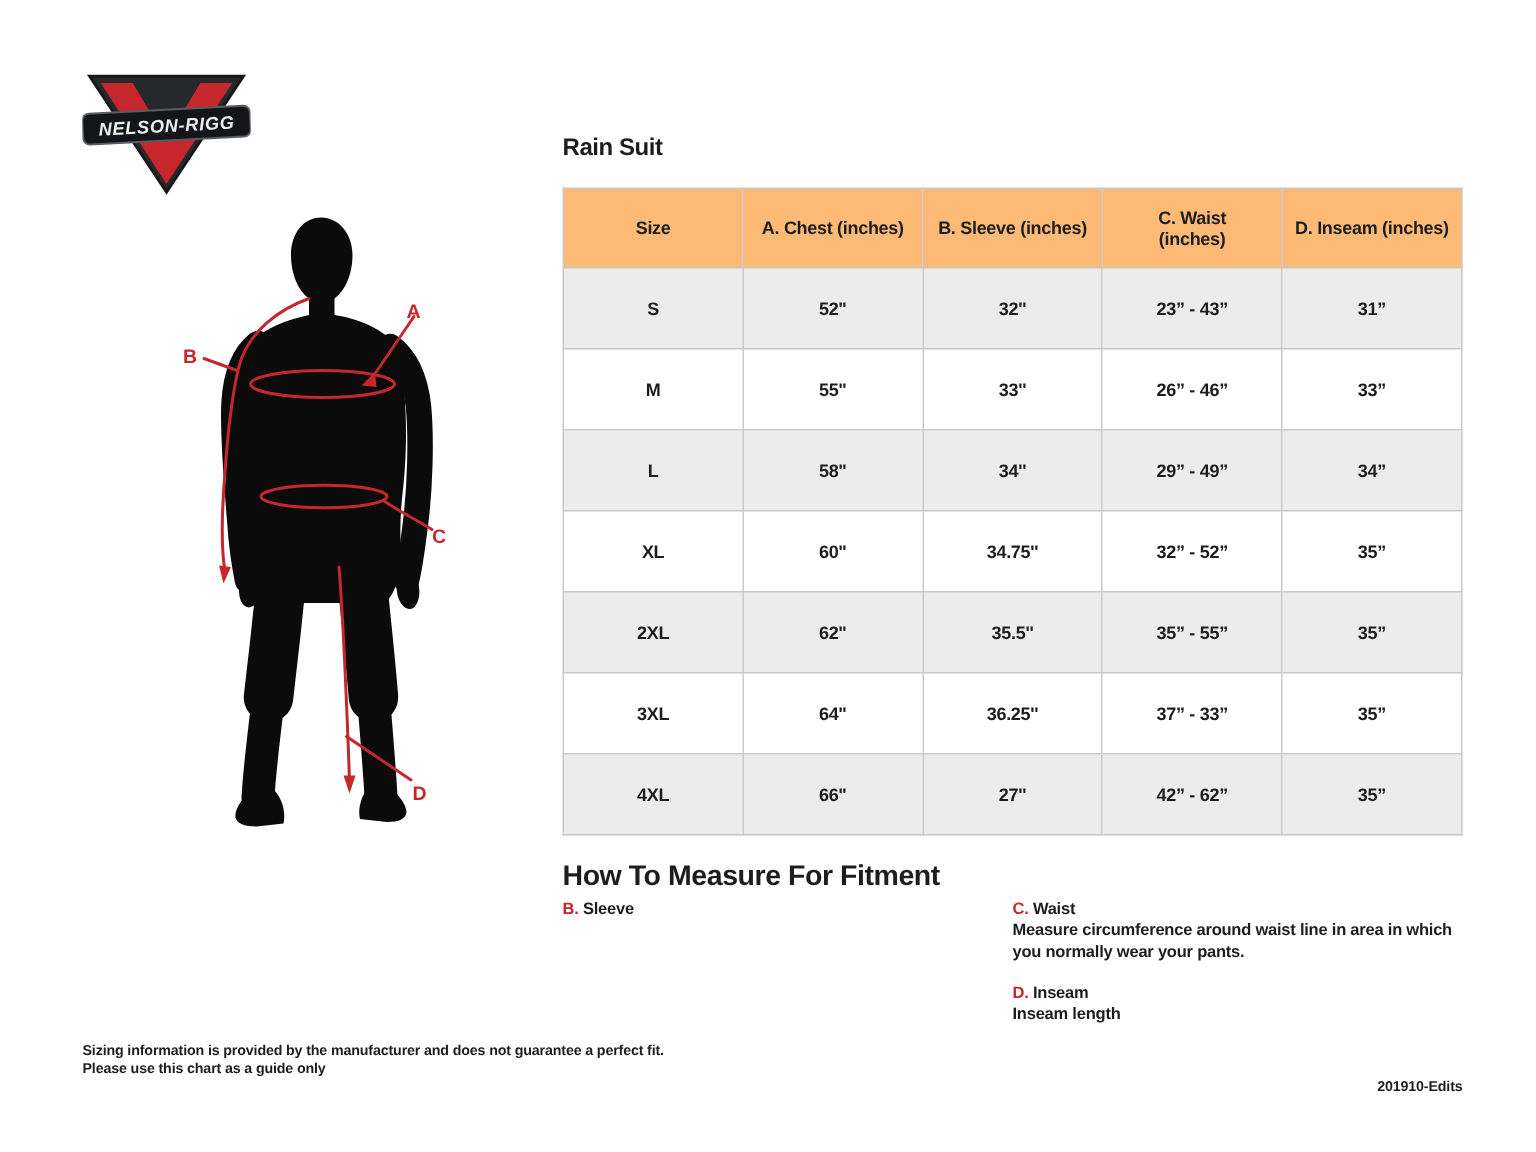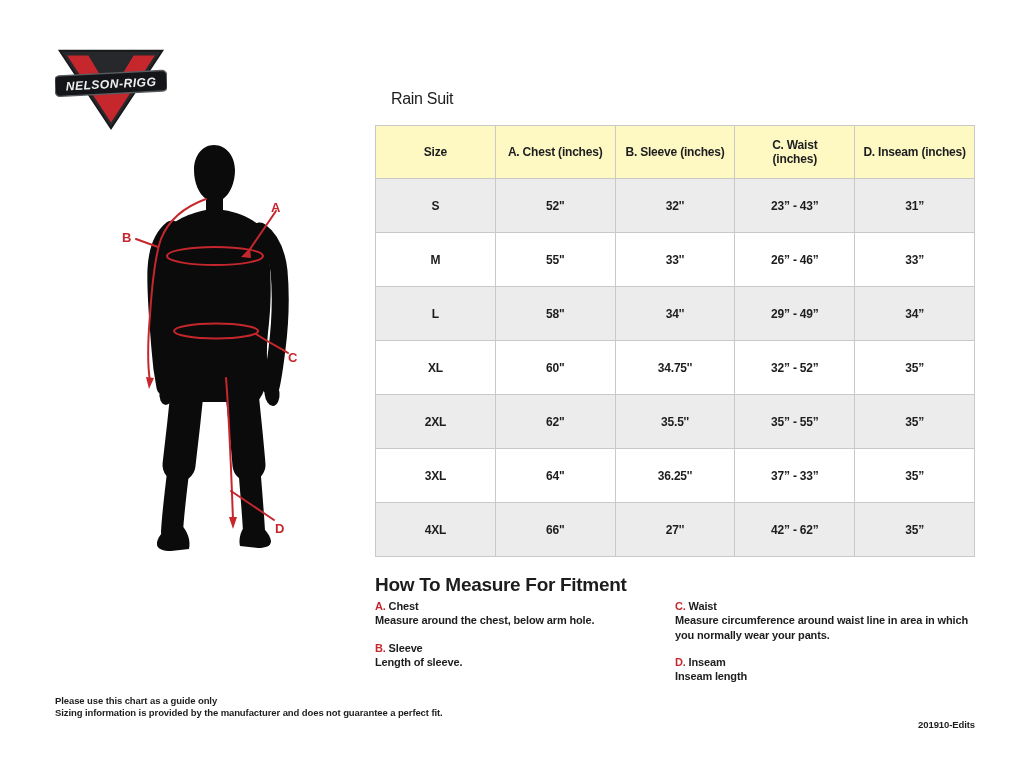--- a/index.html
+++ b/index.html
@@ -13,32 +13,32 @@
   
   .logo { position:absolute; left:55px; top:46px; width:112px; height:86px; }
 
   
   .fig { position:absolute; left:110px; top:135px; width:210px; height:440px; }
   .fig text { font-family:"Liberation Sans", sans-serif; }
 
   
   .page-title {
     position:absolute; left:375px; top:90px;
-    font-size:16px; font-weight:normal; letter-spacing:-0.3px;margin-left:16px;
+    font-size:16px; font-weight:bold; letter-spacing:-0.3px;
   }
 
   
   .size-table {
     position:absolute; left:375px; top:125px; width:600px;
     border-collapse:collapse; table-layout:fixed;
     font-size:12px; font-weight:bold; letter-spacing:-0.2px;
     text-align:center; color:#1d1d1f;
   }
   .size-table th, .size-table td { border:1px solid #c9c9c9; padding:0; }
-  .size-table thead th { height:53px; background:#fef9c3; white-space:pre-line; font-weight:bold; }
+  .size-table thead th { height:53px; background:#fdba74; white-space:pre-line; font-weight:bold; }
   .size-table tbody td { height:54px; background:#ffffff; }
   .size-table tbody tr:nth-child(odd) td { background:#ececec; }
 
   
   .measure-heading {
     position:absolute; left:375px; top:574px;
     font-size:19px; font-weight:bold; letter-spacing:-0.3px;
   }
   .m-col { position:absolute; top:599px; font-size:11px; font-weight:bold; letter-spacing:-0.15px; line-height:1.3; }
   .m-col-left  { left:375px; width:285px; }
@@ -174,43 +174,37 @@
         <td>42” - 62”</td>
         <td>35”</td>
       </tr>
     </tbody>
   </table>
 
   <h2 class="measure-heading">How To Measure For Fitment</h2>
 
   <div class="m-col m-col-left">
     <div class="m-item">
-      <div><span class="m-letter">A.</span>
-        <span>Chest</span></div>
-      <div class="m-desc">Measure around the chest, below arm hole.</div>
-    </div>
-    <div class="m-item">
       <div><span class="m-letter">B.</span>
         <span>Sleeve</span></div>
-      <div class="m-desc">Length of sleeve.</div>
     </div>
   </div>
 
   <div class="m-col m-col-right">
     <div class="m-item">
       <div><span class="m-letter">C.</span>
         <span>Waist</span></div>
       <div class="m-desc">Measure circumference around waist line in area in which you normally wear your pants.</div>
     </div>
     <div class="m-item">
       <div><span class="m-letter">D.</span>
         <span>Inseam</span></div>
       <div class="m-desc">Inseam length</div>
     </div>
   </div>
 
   <div class="footer">
+    <div>Sizing information is provided by the manufacturer and does not guarantee a perfect fit.</div>
     <div>Please use this chart as a guide only</div>
-    <div>Sizing information is provided by the manufacturer and does not guarantee a perfect fit.</div>
   </div>
   <div class="doc-ref">201910-Edits</div>
 
 </div>
 
 </body></html>

